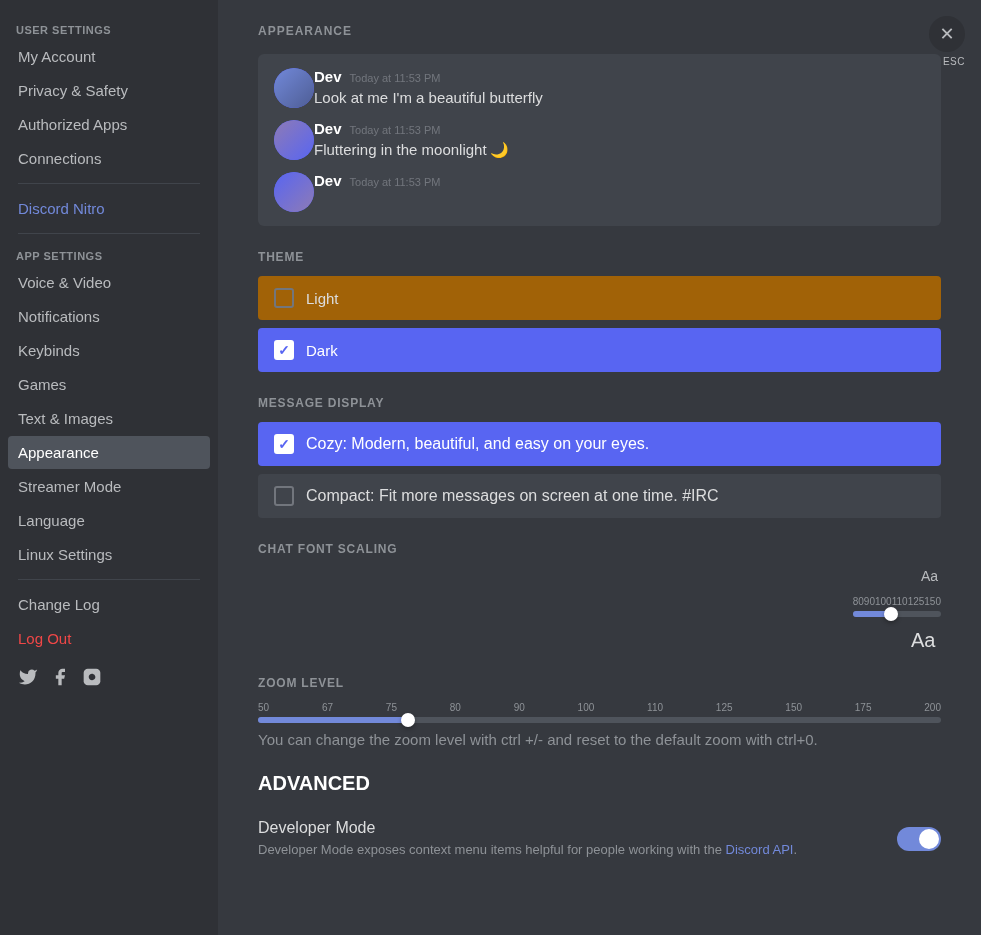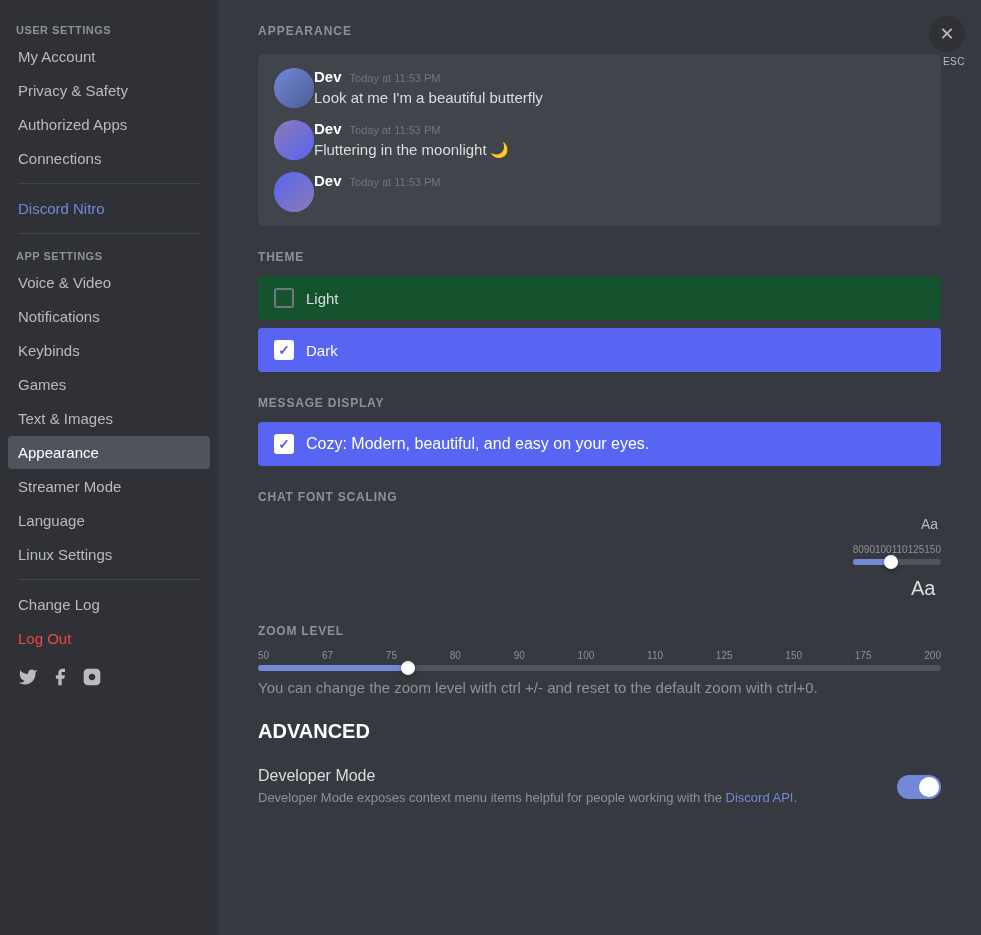--- a/index.html
+++ b/index.html
@@ -189,21 +189,21 @@
       color: #8e9297;
       margin-bottom: 12px;
       margin-top: 8px;
     }
 
     
     .theme-option {
       display: flex;
       align-items: center;
       gap: 12px;
-      background: #14532d;
+      background: #a16207;
       border-radius: 4px;
       padding: 12px 16px;
       margin-bottom: 8px;
       cursor: pointer;
     }
     .theme-option.selected {
       background: #5865f2;
     }
     .theme-option-label {
       font-size: 15px;
@@ -512,20 +512,24 @@
 
   <div class="section-header" style="margin-top:24px;">MESSAGE DISPLAY</div>
 
   <div class="message-display-option selected">
     <div class="checkbox checked-blue">
       <span class="checkmark">✓</span>
     </div>
     <span class="message-display-label">Cozy: Modern, beautiful, and easy on your eyes.</span>
   </div>
 
+  <div class="message-display-option">
+    <div class="checkbox"></div>
+    <span class="message-display-label">Compact: Fit more messages on screen at one time. #IRC</span>
+  </div>
 
   <div class="slider-section" style="margin-top:24px;">
     <div class="slider-header">CHAT FONT SCALING</div>
     <div class="slider-container">
       <span class="slider-label-small">Aa</span>
       <div class="slider-wrapper">
         <div class="slider-ticks">
           <span class="slider-tick">80</span>
           <span class="slider-tick">90</span>
           <span class="slider-tick">100</span>

